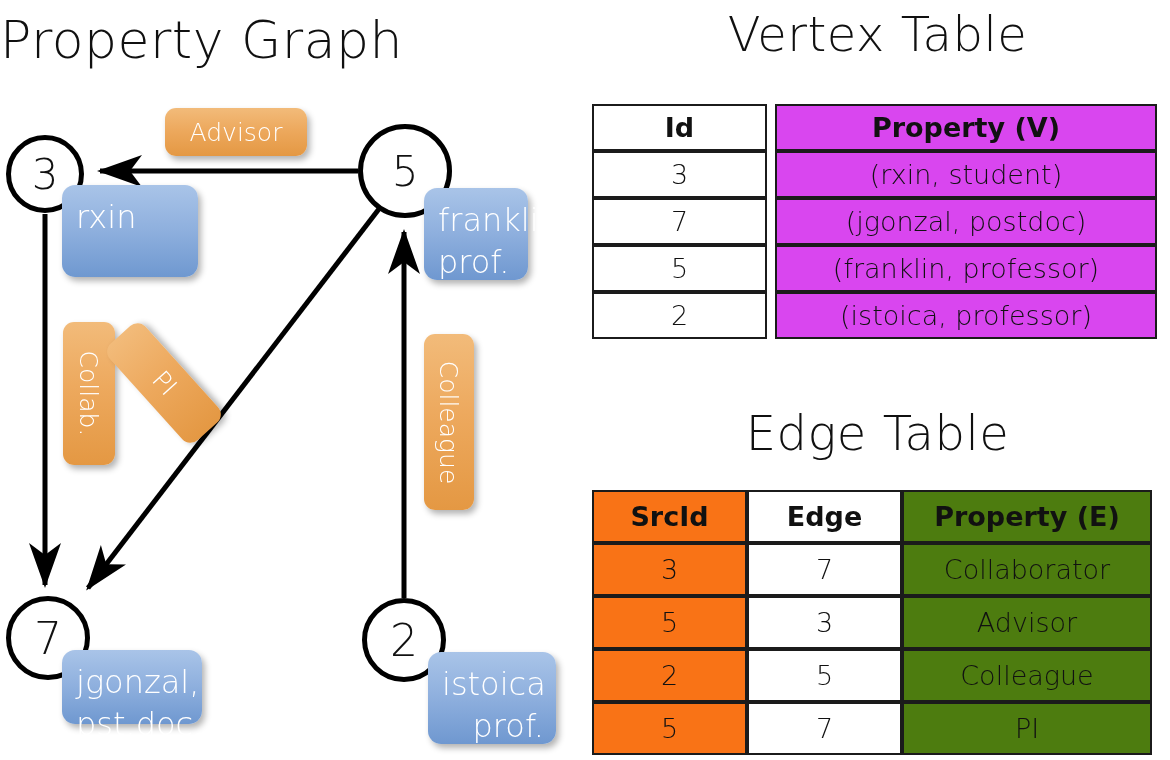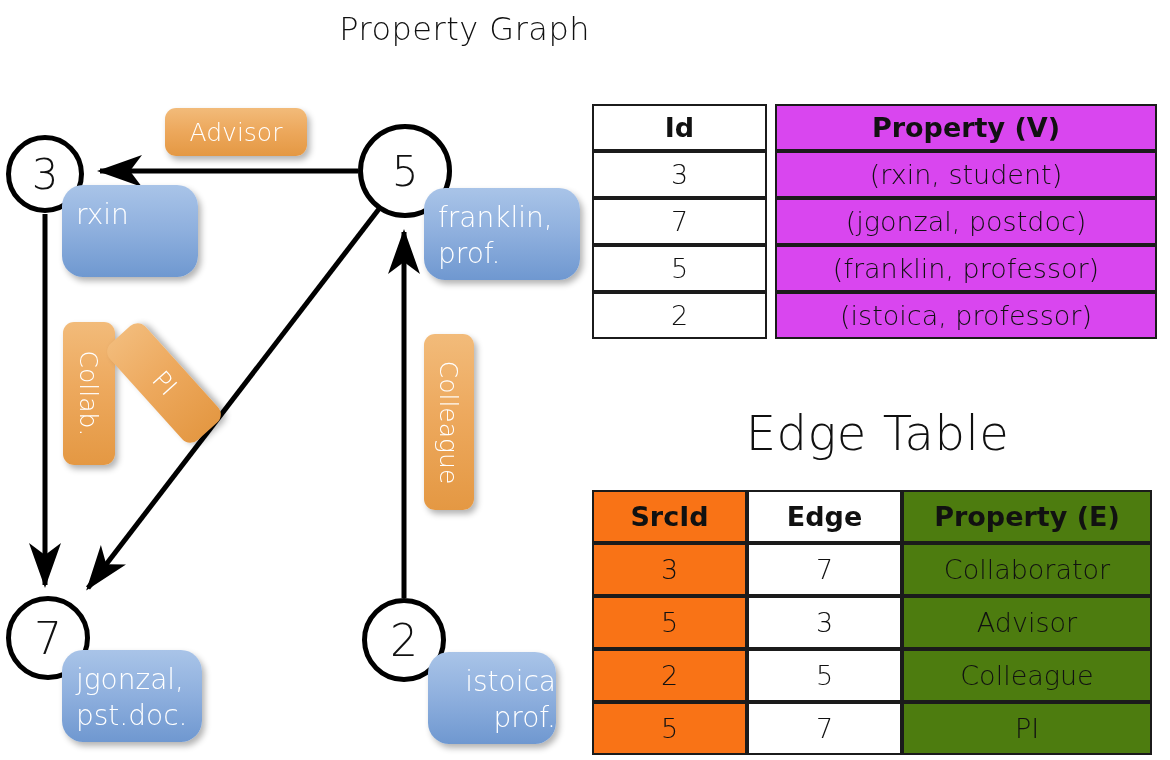--- a/index.html
+++ b/index.html
@@ -14,21 +14,21 @@
 
   
   .big-title{
     position:absolute;
     font-family:"DejaVu Sans","Liberation Sans",sans-serif;
     font-weight:300;
     color:#101010;
     white-space:nowrap;
     letter-spacing:.5px;
   }
-  #title-graph{left:0;top:10px;width:590px;text-align:right;font-size:32px;}
+  #title-graph{left:0;top:10px;width:590px;text-align:left;font-size:52px;}
   #title-vertex{left:585px;top:6px;width:585px;text-align:center;font-size:48px;}
   #title-edge{left:585px;top:397px;width:585px;text-align:center;font-size:48px;margin-top:8px;}
 
   
   #graph{position:absolute;left:0;top:0;width:590px;height:760px;}
   #graph svg{position:absolute;left:0;top:0;}
 
   .node{
     position:absolute;
     border:5px solid #000;
@@ -42,35 +42,35 @@
     z-index:6;
   }
   #node-3{left:6px;top:135px;width:78px;height:78px;font-size:42px;}
   #node-5{left:358px;top:124px;width:94px;height:94px;font-size:42px;}
   #node-7{left:6px;top:596px;width:84px;height:84px;font-size:44px;}
   #node-2{left:362px;top:598px;width:84px;height:84px;font-size:44px;}
 
   
   .prop-box{
     position:absolute;
-    border-radius:21px;
+    border-radius:13px;
     background:linear-gradient(180deg,#a9c4e8 0%,#8fb0de 48%,#6f98d0 100%);
     box-shadow:3px 4px 6px rgba(0,0,0,0.30);
     color:#ffffff;
     font-family:"DejaVu Sans","Liberation Sans",sans-serif;
     font-weight:300;
-    font-size:28px;
+    font-size:32px;
     line-height:1.30;
-    padding:12px 0 0 14px;
+    padding:12px 12px 0 14px;
     box-sizing:border-box;
     z-index:8;
   }
   #prop-3{left:62px;top:185px;width:136px;height:92px;}
-  #prop-5{left:424px;top:188px;width:156px;height:92px;}
-  #prop-7{left:62px;top:650px;width:140px;height:92px;}
+  #prop-5{left:424px;top:188px;width:104px;height:92px;}
+  #prop-7{left:62px;top:650px;width:140px;height:74px;}
   #prop-2{left:428px;top:652px;width:128px;height:92px;text-align:right;}
 
   
   .edge-label{
     position:absolute;
     border-radius:11px;
     background:linear-gradient(180deg,#f2bb7a 0%,#eda95e 45%,#e49843 100%);
     box-shadow:3px 4px 6px rgba(0,0,0,0.30);
     color:#ffffff;
     font-family:"DejaVu Sans","Liberation Sans",sans-serif;
@@ -176,20 +176,21 @@
       <span class="vtxt">Collab.</span>
     </div>
     <div class="edge-label" id="label-pi">
       <span class="vtxt">PI</span>
     </div>
     <div class="edge-label" id="label-colleague">
       <span class="vtxt">Colleague</span>
     </div>
   </div>
 
+  <div class="big-title" id="title-vertex">Vertex Table</div>
 
   <table class="tbl" id="vertex-table">
     <tbody>
         <tr>
       <td class="c-id hd">Id</td>
       <td class="gap"></td>
       <td class="c-prop hd">Property (V)</td>
     </tr>
     <tr>
       <td class="c-id">3</td>

